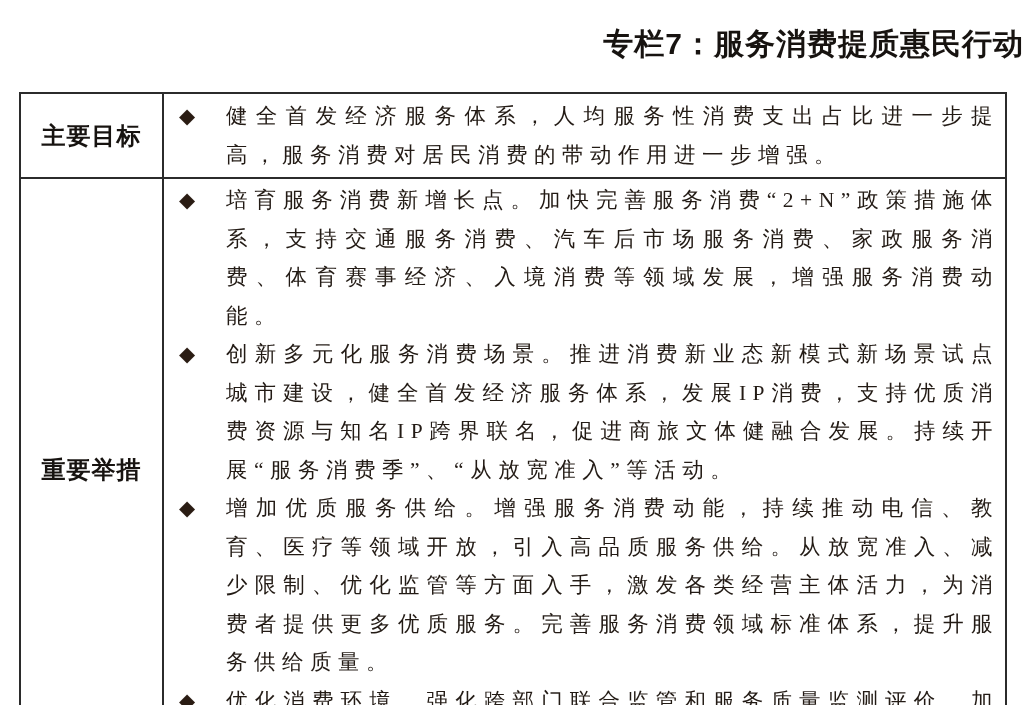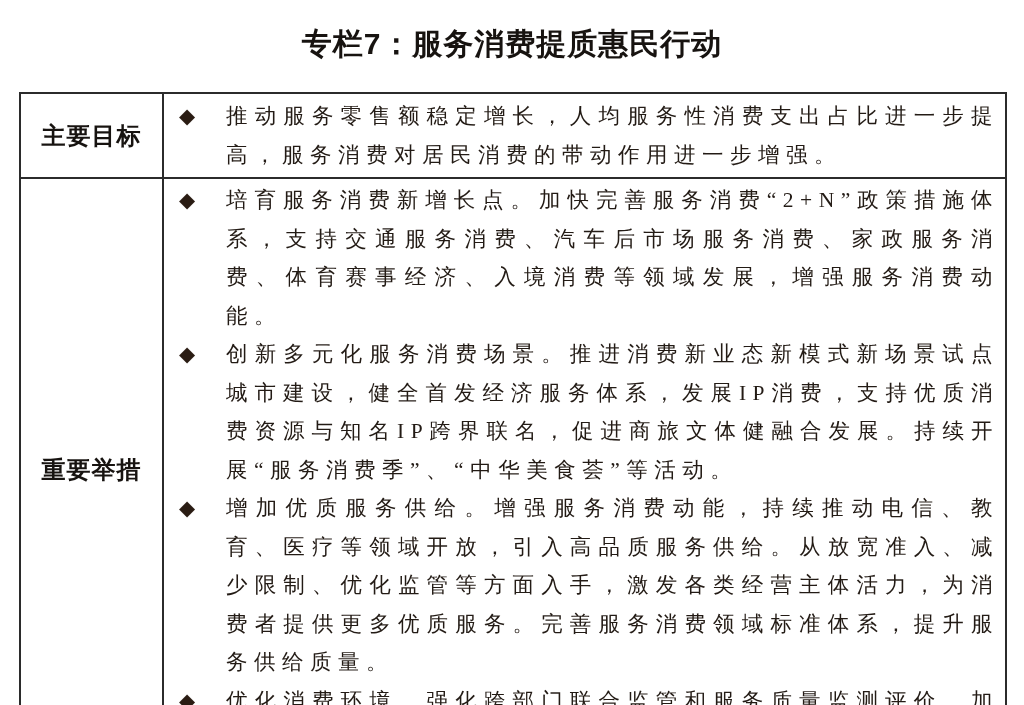--- a/index.html
+++ b/index.html
@@ -13,21 +13,21 @@
     position: relative;
     overflow: hidden;
     font-family: "Liberation Serif", "DejaVu Serif", serif;
     color: #231b15;
   }
   .page-title {
     position: absolute;
     top: 24px;
     left: 0;
     width: 1024px;
-    text-align: center;
+    text-align: right;
     font-family: "Liberation Sans", "DejaVu Sans", sans-serif;
     font-weight: bold;
     font-size: 30px;
     letter-spacing: 1px;
     color: #171310;
     margin: 0;
   }
   table.box-table {
     position: absolute;
     top: 92px;
@@ -84,34 +84,34 @@
 
 <h1 class="page-title">专栏7：服务消费提质惠民行动</h1>
 
 <table class="box-table">
   <tbody>
     <tr class="row-goals">
       <td class="label-cell">主要目标</td>
       <td class="content-cell">
         <div class="item">
           <span class="bullet">◆</span>
-          <div class="item-text">推动服务零售额稳定增长，人均服务性消费支出占比进一步提高，服务消费对居民消费的带动作用进一步增强。</div>
+          <div class="item-text">健全首发经济服务体系，人均服务性消费支出占比进一步提高，服务消费对居民消费的带动作用进一步增强。</div>
         </div>
       </td>
     </tr>
     <tr class="row-measures">
       <td class="label-cell">重要举措</td>
       <td class="content-cell">
         <div class="item">
           <span class="bullet">◆</span>
           <div class="item-text">培育服务消费新增长点。加快完善服务消费“2+N”政策措施体系，支持交通服务消费、汽车后市场服务消费、家政服务消费、体育赛事经济、入境消费等领域发展，增强服务消费动能。</div>
         </div>
         <div class="item">
           <span class="bullet">◆</span>
-          <div class="item-text">创新多元化服务消费场景。推进消费新业态新模式新场景试点城市建设，健全首发经济服务体系，发展IP消费，支持优质消费资源与知名IP跨界联名，促进商旅文体健融合发展。持续开展“服务消费季”、“中华美食荟”等活动。</div>
+          <div class="item-text">创新多元化服务消费场景。推进消费新业态新模式新场景试点城市建设，健全首发经济服务体系，发展IP消费，支持优质消费资源与知名IP跨界联名，促进商旅文体健融合发展。持续开展“服务消费季”、“从放宽准入”等活动。</div>
         </div>
         <div class="item">
           <span class="bullet">◆</span>
           <div class="item-text">增加优质服务供给。增强服务消费动能，持续推动电信、教育、医疗等领域开放，引入高品质服务供给。从放宽准入、减少限制、优化监管等方面入手，激发各类经营主体活力，为消费者提供更多优质服务。完善服务消费领域标准体系，提升服务供给质量。</div>
         </div>
         <div class="item">
           <span class="bullet">◆</span>
           <div class="item-text">优化消费环境。强化跨部门联合监管和服务质量监测评价，加强消费者权益保障，畅通消费者投诉和维权渠道。</div>
         </div>
       </td>

